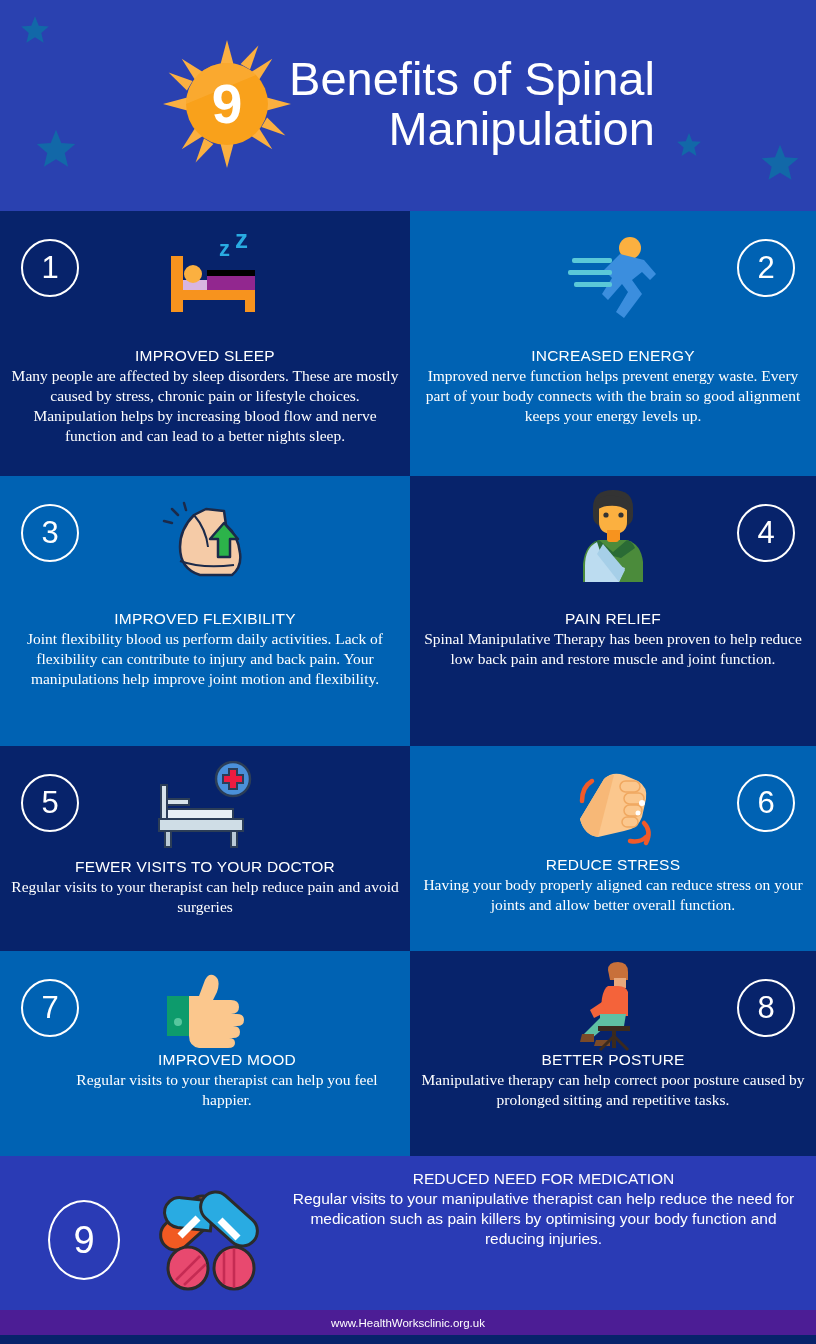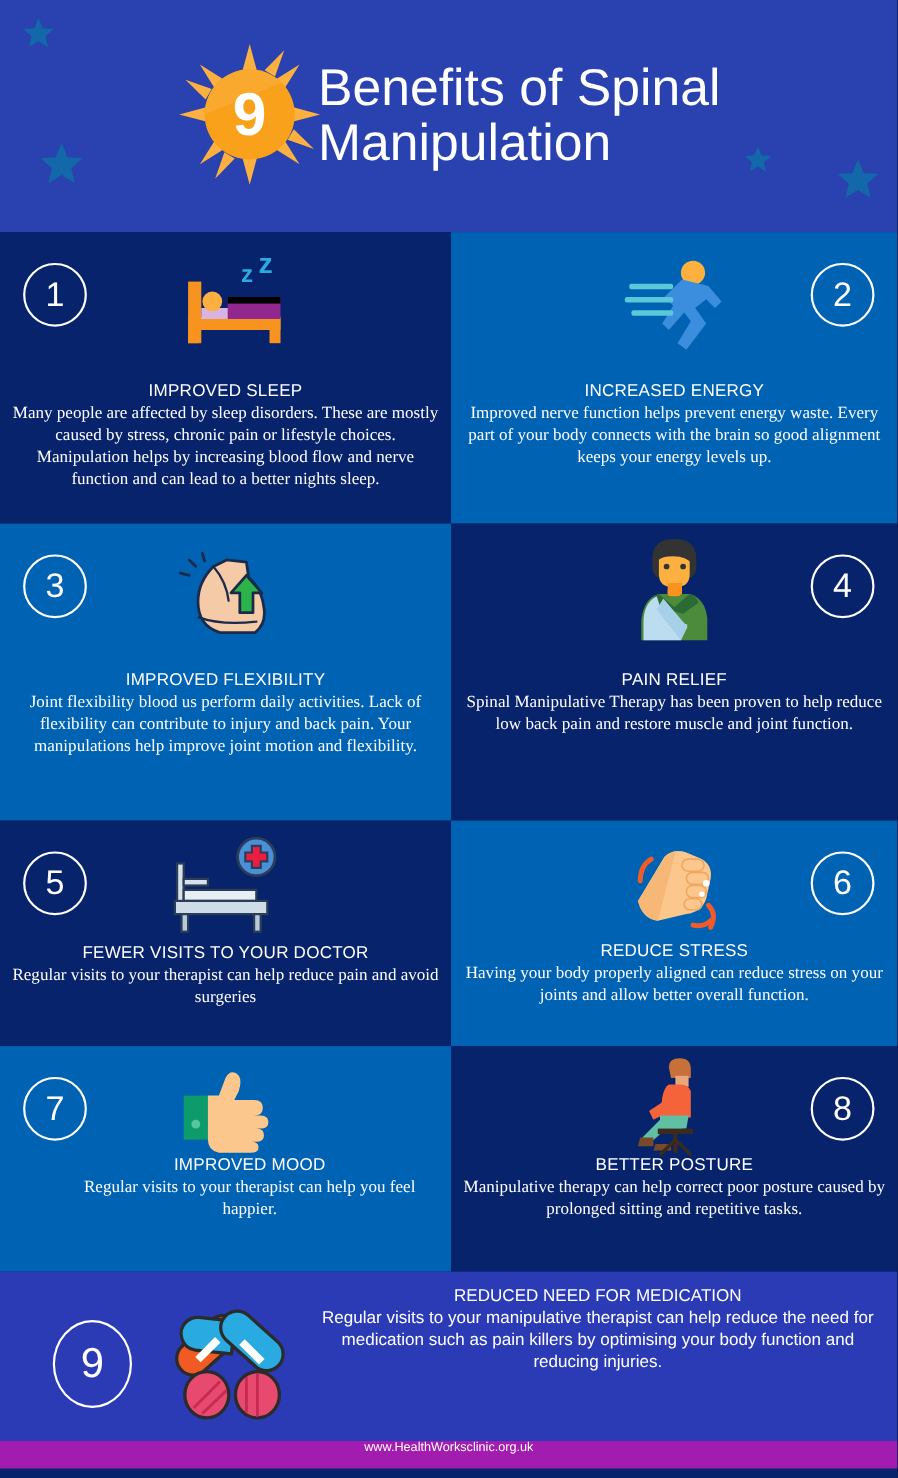--- a/index.html
+++ b/index.html
@@ -34,21 +34,21 @@
     position:relative;width:132px;height:132px;flex:0 0 132px;
     margin-top:-4px;
   }
   .sun-wrap svg{display:block;}
   .hdr-title{
     color:#ffffff;
     font-size:47px;
     font-weight:normal;
     line-height:1.06;
     letter-spacing:0px;
-    text-align:left;
+    text-align:right;
     margin-left:-12px;
     margin-top:-4px;
     max-width:480px;
   }
 
   
   .grid{position:relative;width:816px;}
   .row{display:flex;width:816px;}
   .cell{
     position:relative;
@@ -119,22 +119,22 @@
   .bottom .btxt{
     position:absolute;left:285px;right:14px;top:14px;
     color:#ffffff;text-align:center;
   }
   .bottom .btxt h3{margin:0 0 1px 0;font-size:15.5px;font-weight:normal;}
   .bottom .btxt p{margin:0;font-size:15.5px;line-height:1.29;}
 
   
   .footer{
     width:816px;height:25px;
-    background:#a21caf;
-    display:flex;align-items:flex-start;justify-content:center;
+    background:#4c1d95;
+    display:flex;align-items:center;justify-content:center;
   }
   .footer a,.footer span{
     color:#ffffff;font-size:11.5px;text-decoration:none;
   }
 </style>
 </head>
 <body>
 
 <div class="page">
 

